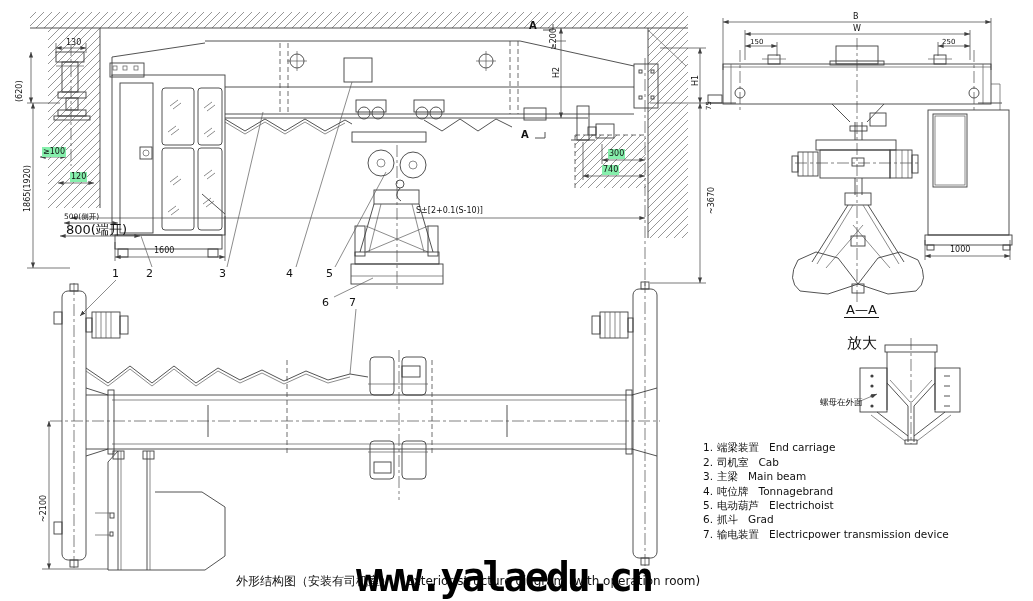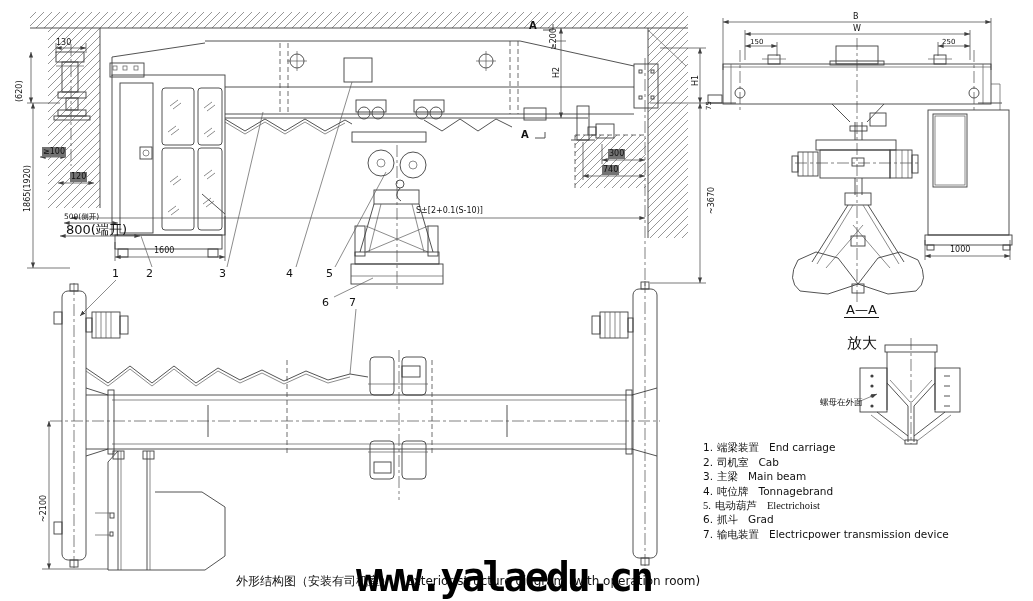--- a/index.html
+++ b/index.html
@@ -5,21 +5,21 @@
   html,body{margin:0;padding:0;background:#ffffff;}
   #canvas{position:relative;width:1033px;height:601px;background:#ffffff;overflow:hidden;
           font-family:"DejaVu Sans","Liberation Sans",sans-serif;color:#111111;}
   svg{position:absolute;left:0;top:0;}
   .ln{stroke:#3f3f3f;stroke-width:0.9;fill:none;}
   .thin{stroke:#5a5a5a;stroke-width:0.7;fill:none;}
   .cl{stroke:#4a4a4a;stroke-width:0.7;fill:none;stroke-dasharray:12 3 3 3;}
   .dash{stroke:#4a4a4a;stroke-width:0.8;fill:none;stroke-dasharray:5 3;}
   .dim{stroke:#3f3f3f;stroke-width:0.7;fill:none;}
   .t{position:absolute;font-size:8px;line-height:10px;white-space:nowrap;color:#111;}
-  .bg{background:#737373;padding:0 1px;}
+  .bg{background:#86efac;padding:0 1px;}
   .v{transform:rotate(-90deg);transform-origin:0 0;}
   .p{position:absolute;font-size:11px;line-height:12px;color:#111;}
   .sec{position:absolute;font-size:10px;font-weight:bold;color:#111;}
   .legend-row{position:absolute;left:703px;font-size:10.5px;line-height:13px;white-space:nowrap;color:#111;}
   .legend-row .cn{margin-left:4px;}
   .legend-row .en{margin-left:10px;}
   .detail-title{position:absolute;left:844px;top:302px;font-size:13px;border-bottom:1px solid #111;padding:0 2px;}
   .detail-sub{position:absolute;left:847px;top:334px;font-size:15px;}
   .detail-note{position:absolute;left:820px;top:397px;font-size:8.5px;}
   .caption{position:absolute;left:236px;top:573px;font-size:12px;white-space:nowrap;}
@@ -410,21 +410,21 @@
         <line x1="914" y1="406" x2="914" y2="442" class="ln"></line>
     <polyline points="877,412 908,436" class="ln"></polyline>
         <polyline points="945,412 914,436" class="ln"></polyline>
     <polyline points="871,415 905,441" class="thin"></polyline>
         <polyline points="951,415 917,441" class="thin"></polyline>
     <rect x="905" y="440" width="12" height="4" class="ln"></rect>
     <line x1="858" y1="402" x2="877" y2="394" class="thin" marker-end="url(#ar)"></line>
   </g>
 </svg>
 
-  <span class="t" style="left:56px;top:38px;">130</span>
+  <span class="t" style="left:66px;top:38px;">130</span>
   <span class="t v" style="left:15px;top:102px;">(620)</span>
   <span class="t v" style="left:23px;top:212px;">1865(1920)</span>
   <span class="t bg" style="left:42px;top:147px;">≥100</span>
   <span class="t bg" style="left:70px;top:172px;">120</span>
   <span class="t" style="left:64px;top:212px;font-size:7.5px;">500(侧开)</span>
   <span class="t" style="left:66px;top:225px;font-size:13px;">800(端开)</span>
   <span class="t" style="left:154px;top:246px;">1600</span>
   <span class="t" style="left:416px;top:206px;">S±[2+0.1(S-10)]</span>
   <span class="t v" style="left:549px;top:50px;">≥200</span>
   <span class="t v" style="left:552px;top:78px;">H2</span>
@@ -460,21 +460,21 @@
   </div>
   <div class="legend-row" style="top:456px;">
     <span>2.</span><span class="cn">司机室</span><span class="en">Cab</span>
   </div>
   <div class="legend-row" style="top:470px;">
     <span>3.</span><span class="cn">主梁</span><span class="en">Main beam</span>
   </div>
   <div class="legend-row" style="top:485px;">
     <span>4.</span><span class="cn">吨位牌</span><span class="en">Tonnagebrand</span>
   </div>
-  <div class="legend-row" style="top:499px;font-family:Liberation Serif, serif;">
+  <div class="legend-row" style="top:499px;">
     <span>5.</span><span class="cn">电动葫芦</span><span class="en">Electrichoist</span>
   </div>
   <div class="legend-row" style="top:513px;text-align:center;">
     <span>6.</span><span class="cn">抓斗</span><span class="en">Grad</span>
   </div>
   <div class="legend-row" style="top:528px;">
     <span>7.</span><span class="cn">输电装置</span><span class="en">Electricpower transmission device</span>
   </div>
 
   <div class="caption">

